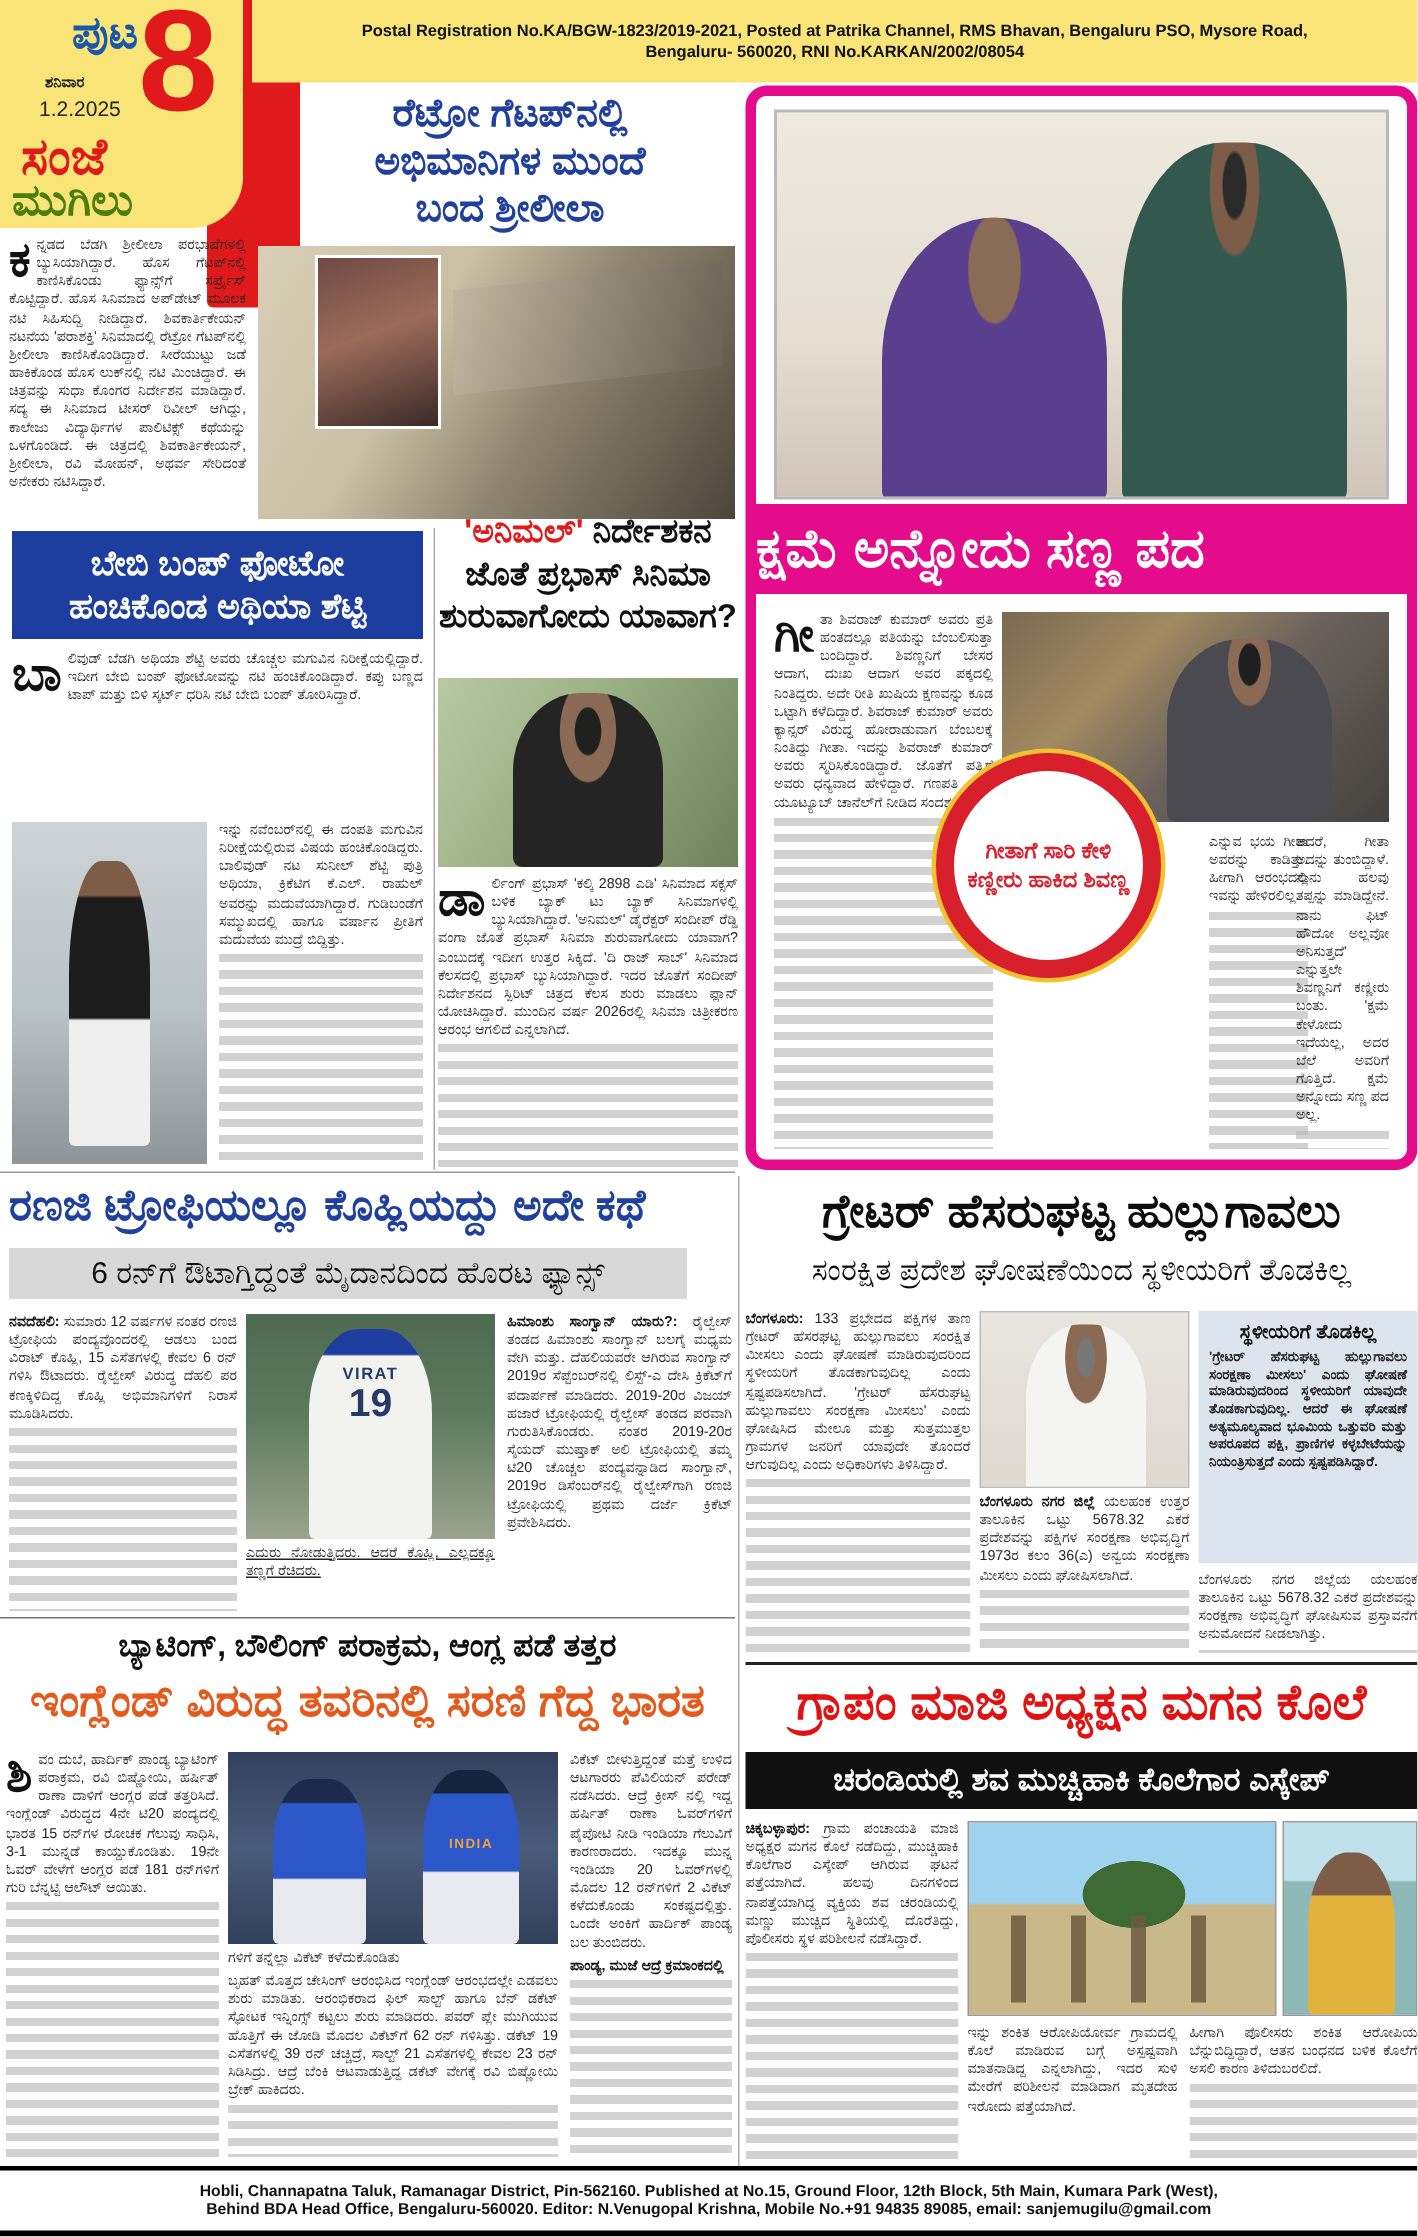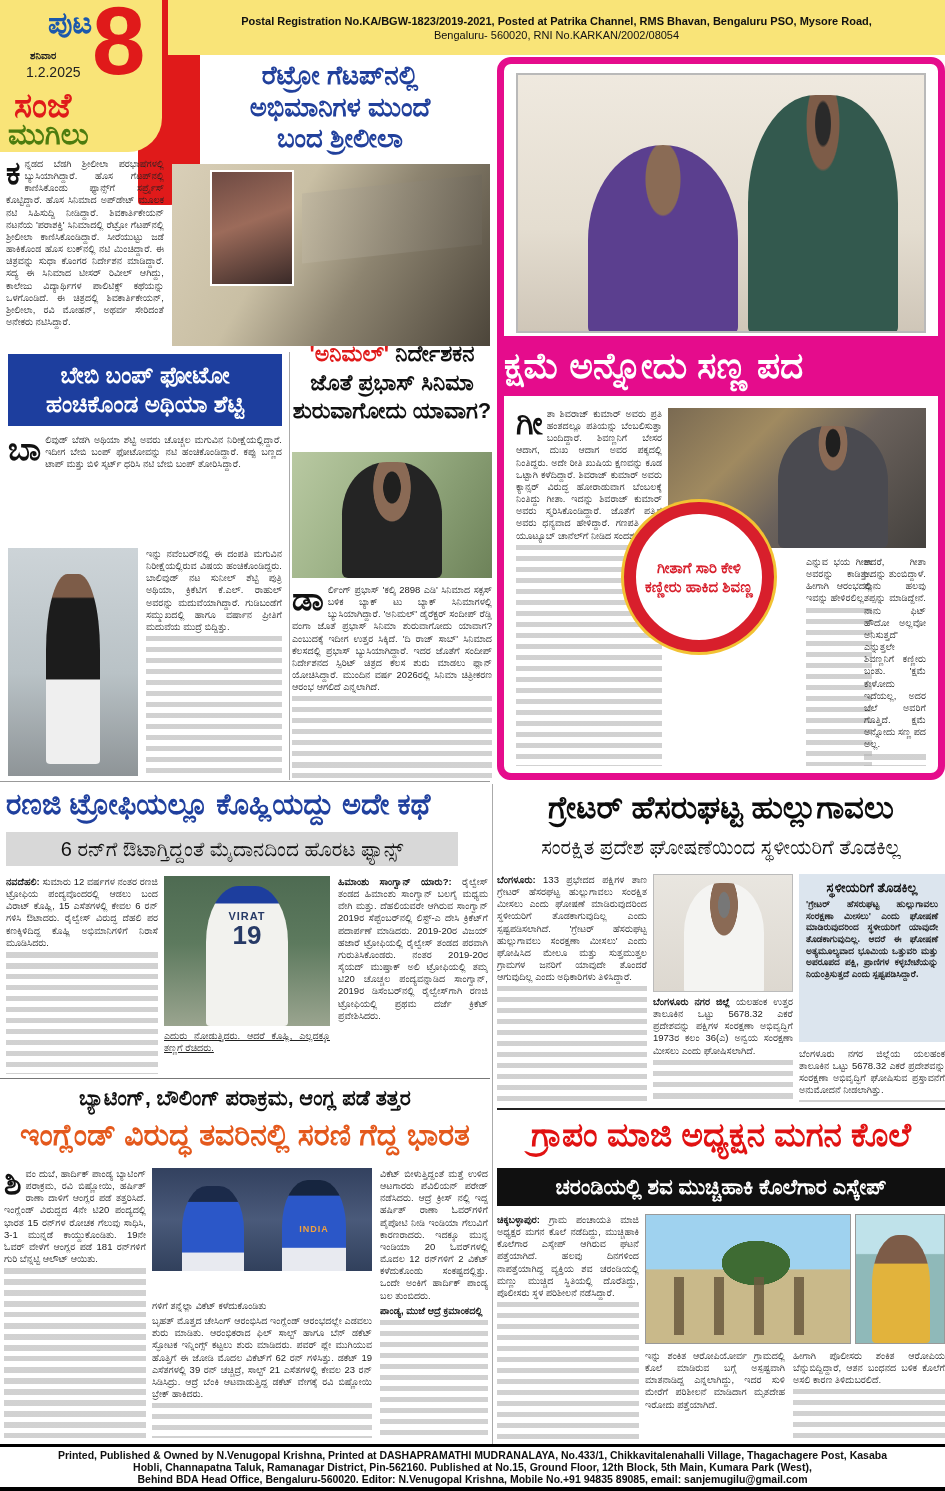--- a/index.html
+++ b/index.html
@@ -20,21 +20,21 @@
 </style>
 </head>
 <body>
 
 <div id="page">
 
   <div class="abs" style="left:138px;top:0;width:62px;height:205px;background:#e01a1a;border-radius:0 0 30px 4px;"></div>
 
   <div class="abs" style="left:168px;top:0;width:777px;height:55px;background:#f9e478;display:flex;flex-direction:column;justify-content:center;">
     <div style="text-align:center;font-size:11px;font-weight:bold;color:#111;padding:0 30px;">Postal Registration No.KA/BGW-1823/2019-2021, Posted at Patrika Channel, RMS Bhavan, Bengaluru PSO, Mysore Road,</div>
-    <div style="text-align:center;font-size:11px;font-weight:normal;color:#111;margin-top:2px;">Bengaluru- 560020, RNI No.KARKAN/2002/08054</div>
+    <div style="text-align:center;font-size:11px;font-weight:bold;color:#111;margin-top:2px;">Bengaluru- 560020, RNI No.KARKAN/2002/08054</div>
   </div>
 
   <div class="abs" style="left:0;top:0;width:162px;height:152px;background:#f9e478;border-radius:0 0 34px 0;">
     <div class="abs" style="left:48px;top:6px;font-size:30px;font-weight:bold;color:#1b58ac;">ಪುಟ</div>
     <div class="abs" style="left:92px;top:-12px;font-size:96px;font-weight:bold;color:#e01a1a;line-height:1.1;">8</div>
     <div class="abs" style="left:30px;top:50px;font-size:10px;font-weight:bold;color:#222;">ಶನಿವಾರ</div>
     <div class="abs" style="left:26px;top:64px;font-size:14px;color:#222;">1.2.2025</div>
     <div class="abs" style="left:14px;top:86px;font-size:34px;font-weight:bold;color:#e01a1a;">ಸಂಜೆ</div>
     <div class="abs" style="left:8px;top:118px;font-size:29px;font-weight:bold;color:#4d7c0f;">ಮುಗಿಲು</div>
   </div>
@@ -177,21 +177,21 @@
   </div>
 
   <div class="abs" style="left:0;top:1086px;width:490px;font-size:21px;font-weight:bold;color:#111;text-align:center;">ಬ್ಯಾಟಿಂಗ್, ಬೌಲಿಂಗ್ ಪರಾಕ್ರಮ, ಆಂಗ್ಲ ಪಡೆ ತತ್ತರ</div>
   <div class="abs" style="left:0;top:1118px;width:490px;font-size:30px;font-weight:bold;color:#e4591c;text-align:center;">ಇಂಗ್ಲೆಂಡ್ ವಿರುದ್ಧ ತವರಿನಲ್ಲಿ ಸರಣಿ ಗೆದ್ದ ಭಾರತ</div>
 
   <div class="abs body-txt colfill" style="left:4px;top:1168px;width:142px;height:270px;">
     <p style="margin:0;"><span class="dropcap">ಶಿ</span><span>ವಂ ದುಬೆ, ಹಾರ್ದಿಕ್ ಪಾಂಡ್ಯ ಬ್ಯಾಟಿಂಗ್ ಪರಾಕ್ರಮ, ರವಿ ಬಿಷ್ಣೋಯಿ, ಹರ್ಷಿತ್ ರಾಣಾ ದಾಳಿಗೆ ಆಂಗ್ಲರ ಪಡೆ ತತ್ತರಿಸಿದೆ. ಇಂಗ್ಲೆಂಡ್ ವಿರುದ್ಧದ 4ನೇ ಟಿ20 ಪಂದ್ಯದಲ್ಲಿ ಭಾರತ 15 ರನ್‌ಗಳ ರೋಚಕ ಗೆಲುವು ಸಾಧಿಸಿ, 3-1 ಮುನ್ನಡೆ ಕಾಯ್ದುಕೊಂಡಿತು. 19ನೇ ಓವರ್ ವೇಳೆಗೆ ಆಂಗ್ಲರ ಪಡೆ 181 ರನ್‌ಗಳಿಗೆ ಗುರಿ ಬೆನ್ನಟ್ಟಿ ಆಲೌಟ್ ಆಯಿತು.</span></p>
     <div class="faux"></div>
   </div>
 
-  <div class="photo" style="left:152px;top:1168px;width:220px;height:103px;
+  <div class="photo" style="left:152px;top:1168px;width:220px;height:128px;
               background:linear-gradient(180deg,#33415f 0%,#4a5a7a 50%,#31405c 100%);">
     <div class="abs" style="left:30px;top:18px;width:62px;height:110px;background:linear-gradient(180deg,#1b2a4a 0 14%,#2b57c8 15% 60%,#e8eaf0 61% 100%);border-radius:40% 40% 4px 4px;"></div>
     <div class="abs" style="left:130px;top:12px;width:64px;height:116px;background:linear-gradient(180deg,#16253f 0 13%,#2b57c8 14% 58%,#e8eaf0 59% 100%);border-radius:40% 40% 4px 4px;"></div>
     <div class="abs" style="left:134px;top:56px;width:56px;text-align:center;color:#f2a23c;font-size:9px;font-weight:bold;letter-spacing:1px;">INDIA</div>
   </div>
   <div class="abs body-txt colfill" style="left:152px;top:1300px;width:220px;height:138px;">
     <p style="margin:0 0 3px 0;">ಗಳಿಗೆ ತನ್ನೆಲ್ಲಾ ವಿಕೆಟ್ ಕಳೆದುಕೊಂಡಿತು</p>
     <p style="margin:0;">ಬೃಹತ್ ಮೊತ್ತದ ಚೇಸಿಂಗ್ ಆರಂಭಿಸಿದ ಇಂಗ್ಲೆಂಡ್ ಆರಂಭದಲ್ಲೇ ಎಡವಲು ಶುರು ಮಾಡಿತು. ಆರಂಭಿಕರಾದ ಫಿಲ್ ಸಾಲ್ಟ್ ಹಾಗೂ ಬೆನ್ ಡಕೆಟ್ ಸ್ಫೋಟಕ ಇನ್ನಿಂಗ್ಸ್ ಕಟ್ಟಲು ಶುರು ಮಾಡಿದರು. ಪವರ್ ಪ್ಲೇ ಮುಗಿಯುವ ಹೊತ್ತಿಗೆ ಈ ಜೋಡಿ ಮೊದಲ ವಿಕೆಟ್‌ಗೆ 62 ರನ್ ಗಳಿಸಿತ್ತು. ಡಕೆಟ್ 19 ಎಸೆತಗಳಲ್ಲಿ 39 ರನ್ ಚಚ್ಚಿದ್ರೆ, ಸಾಲ್ಟ್ 21 ಎಸೆತಗಳಲ್ಲಿ ಕೇವಲ 23 ರನ್ ಸಿಡಿಸಿದ್ರು. ಆದ್ರೆ ಬೆಂಕಿ ಆಟವಾಡುತ್ತಿದ್ದ ಡಕೆಟ್ ವೇಗಕ್ಕೆ ರವಿ ಬಿಷ್ಣೋಯಿ ಬ್ರೇಕ್ ಹಾಕಿದರು.</p>
     <div class="faux"></div>
   </div>
@@ -228,18 +228,17 @@
       <p style="margin:0;">ಇನ್ನು ಶಂಕಿತ ಆರೋಪಿಯೋರ್ವ ಗ್ರಾಮದಲ್ಲಿ ಕೊಲೆ ಮಾಡಿರುವ ಬಗ್ಗೆ ಅಸ್ಪಷ್ಟವಾಗಿ ಮಾತನಾಡಿದ್ದ ಎನ್ನಲಾಗಿದ್ದು, ಇದರ ಸುಳಿ ಮೇರೆಗೆ ಪರಿಶೀಲನೆ ಮಾಡಿದಾಗ ಮೃತದೇಹ ಇರೋದು ಪತ್ತೆಯಾಗಿದೆ.</p>
     </div>
     <div class="abs body-txt colfill" style="left:296px;top:240px;width:152px;height:92px;">
       <p style="margin:0;">ಹೀಗಾಗಿ ಪೊಲೀಸರು ಶಂಕಿತ ಆರೋಪಿಯ ಬೆನ್ನುಬಿದ್ದಿದ್ದಾರೆ, ಆತನ ಬಂಧನದ ಬಳಿಕ ಕೊಲೆಗೆ ಅಸಲಿ ಕಾರಣ ತಿಳಿದುಬರಲಿದೆ.</p>
       <div class="faux"></div>
     </div>
   </div>
 
   <div class="abs" style="left:0;top:1444px;width:945px;height:47px;border-top:3px solid #000;border-bottom:4px solid #000;
               display:flex;flex-direction:column;justify-content:center;background:#fff;">
-    <div style="text-align:center;font-size:10.5px;font-weight:bold;color:#111;">Printed, Published &amp; Owned by N.Venugopal Krishna, Printed at DASHAPRAMATHI MUDRANALAYA, No.433/1, Chikkavitalenahalli Village, Thagachagere Post, Kasaba</div>
     <div style="text-align:center;font-size:10.5px;font-weight:bold;color:#111;">Hobli, Channapatna Taluk, Ramanagar District, Pin-562160. Published at No.15, Ground Floor, 12th Block, 5th Main, Kumara Park (West),</div>
     <div style="text-align:center;font-size:10.5px;font-weight:bold;color:#111;">Behind BDA Head Office, Bengaluru-560020. Editor: N.Venugopal Krishna, Mobile No.+91 94835 89085, email: sanjemugilu@gmail.com</div>
   </div>
 
 </div>
 
 </body></html>

